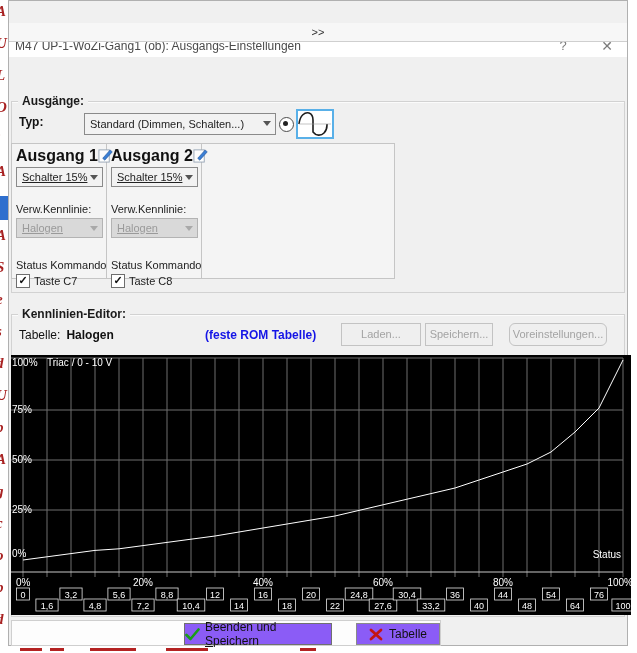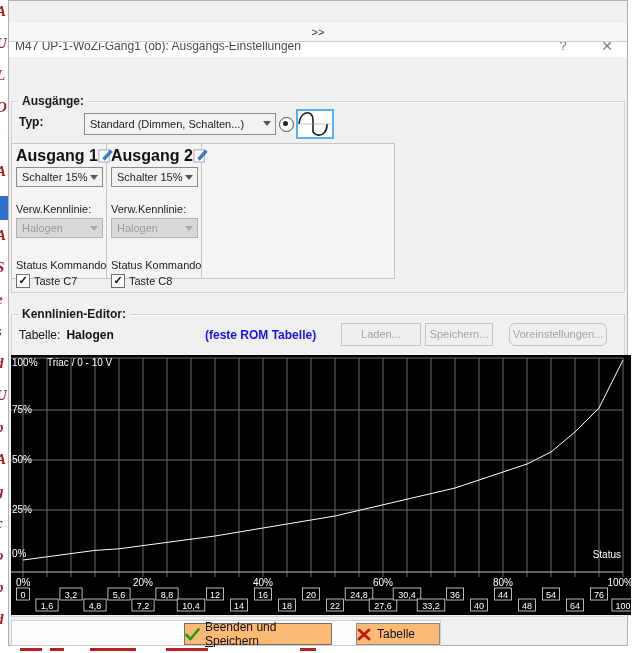--- a/index.html
+++ b/index.html
@@ -54,21 +54,21 @@
   .typ-combo{position:absolute;left:75px;top:112px;width:192px;height:22px;line-height:20px;}
   .radio{position:absolute;left:270px;top:116px;width:13px;height:13px;border:1px solid #4c4c4c;border-radius:50%;background:#fff;}
   .radio::after{content:"";position:absolute;left:3px;top:3px;width:5px;height:5px;border-radius:50%;background:#222;}
   .wave-btn{position:absolute;left:287px;top:108px;width:38px;height:30px;background:#fff;border:2px solid #59b0e8;box-sizing:border-box;}
   
   .outputs-panel{position:absolute;left:2px;top:142px;width:384px;height:136px;background:#f4f4f4;border:1px solid #c5c5c5;box-sizing:border-box;}
   .out-col{position:absolute;top:0;width:95px;height:100%;border-right:1px solid #c5c5c5;box-sizing:border-box;padding:3px 4px;}
   .out-head{display:flex;align-items:center;justify-content:space-between;height:17px;}
   .out-title{font-size:16px;font-weight:bold;color:#111;white-space:nowrap;}
   .edit-btn{width:15px;height:15px;display:inline-block;}
-  .out-col .combo{width:87px;margin-top:3px;}
+  .out-col .combo{width:87px;margin-top:3px;text-decoration:underline;}
   .small-label{font-size:11px;color:#222;white-space:nowrap;}
   .kenn-label{margin-top:16px;margin-bottom:2px;}
   .status-label{margin-top:21px;}
   .check-row{display:flex;align-items:center;margin-top:3px;}
   .checkbox{
     width:12px;height:12px;border:1px solid #6e6e6e;background:#fff;margin-right:4px;
     font-size:11px;line-height:11px;text-align:center;color:#111;font-weight:bold;
   }
   
   .tabelle-row{position:absolute;left:10px;top:327px;display:flex;font-size:12px;color:#111;}
@@ -81,22 +81,22 @@
   .btn-laden{left:332px;width:80px;}
   .btn-speichern{left:416px;width:68px;}
   .btn-vorein{left:500px;width:98px;border-radius:6px;}
   
   .chart{position:absolute;left:2px;top:354px;width:620px;height:260px;background:#000;overflow:hidden;}
   .chart svg{display:block;}
   .chart text{font-family:"Liberation Sans",sans-serif;}
   
   .footer-panel{position:absolute;left:2px;top:619px;width:430px;height:26px;background:#fdfdfd;border:1px solid #cfcfcf;box-sizing:border-box;}
   .dlg-btn{
-    position:absolute;top:622px;height:22px;background:#fdba74;border:1px solid #707070;box-sizing:border-box;
-    display:flex;align-items:center;justify-content:flex-start;font-size:12px;color:#111;gap:5px;
+    position:absolute;top:622px;height:22px;background:#8b5cf6;border:1px solid #707070;box-sizing:border-box;
+    display:flex;align-items:center;justify-content:center;font-size:12px;color:#111;gap:5px;
   }
   .btn-save{left:175px;width:148px;}
   .btn-cancel{left:347px;width:84px;border-color:#8a8a8a;}
   .accel{text-decoration:underline;}
   .icon-16{width:15px;height:13px;display:inline-block;}
 </style>
 </head>
 <body>
 
 <div class="bg-left-strip" id="left-strip">

